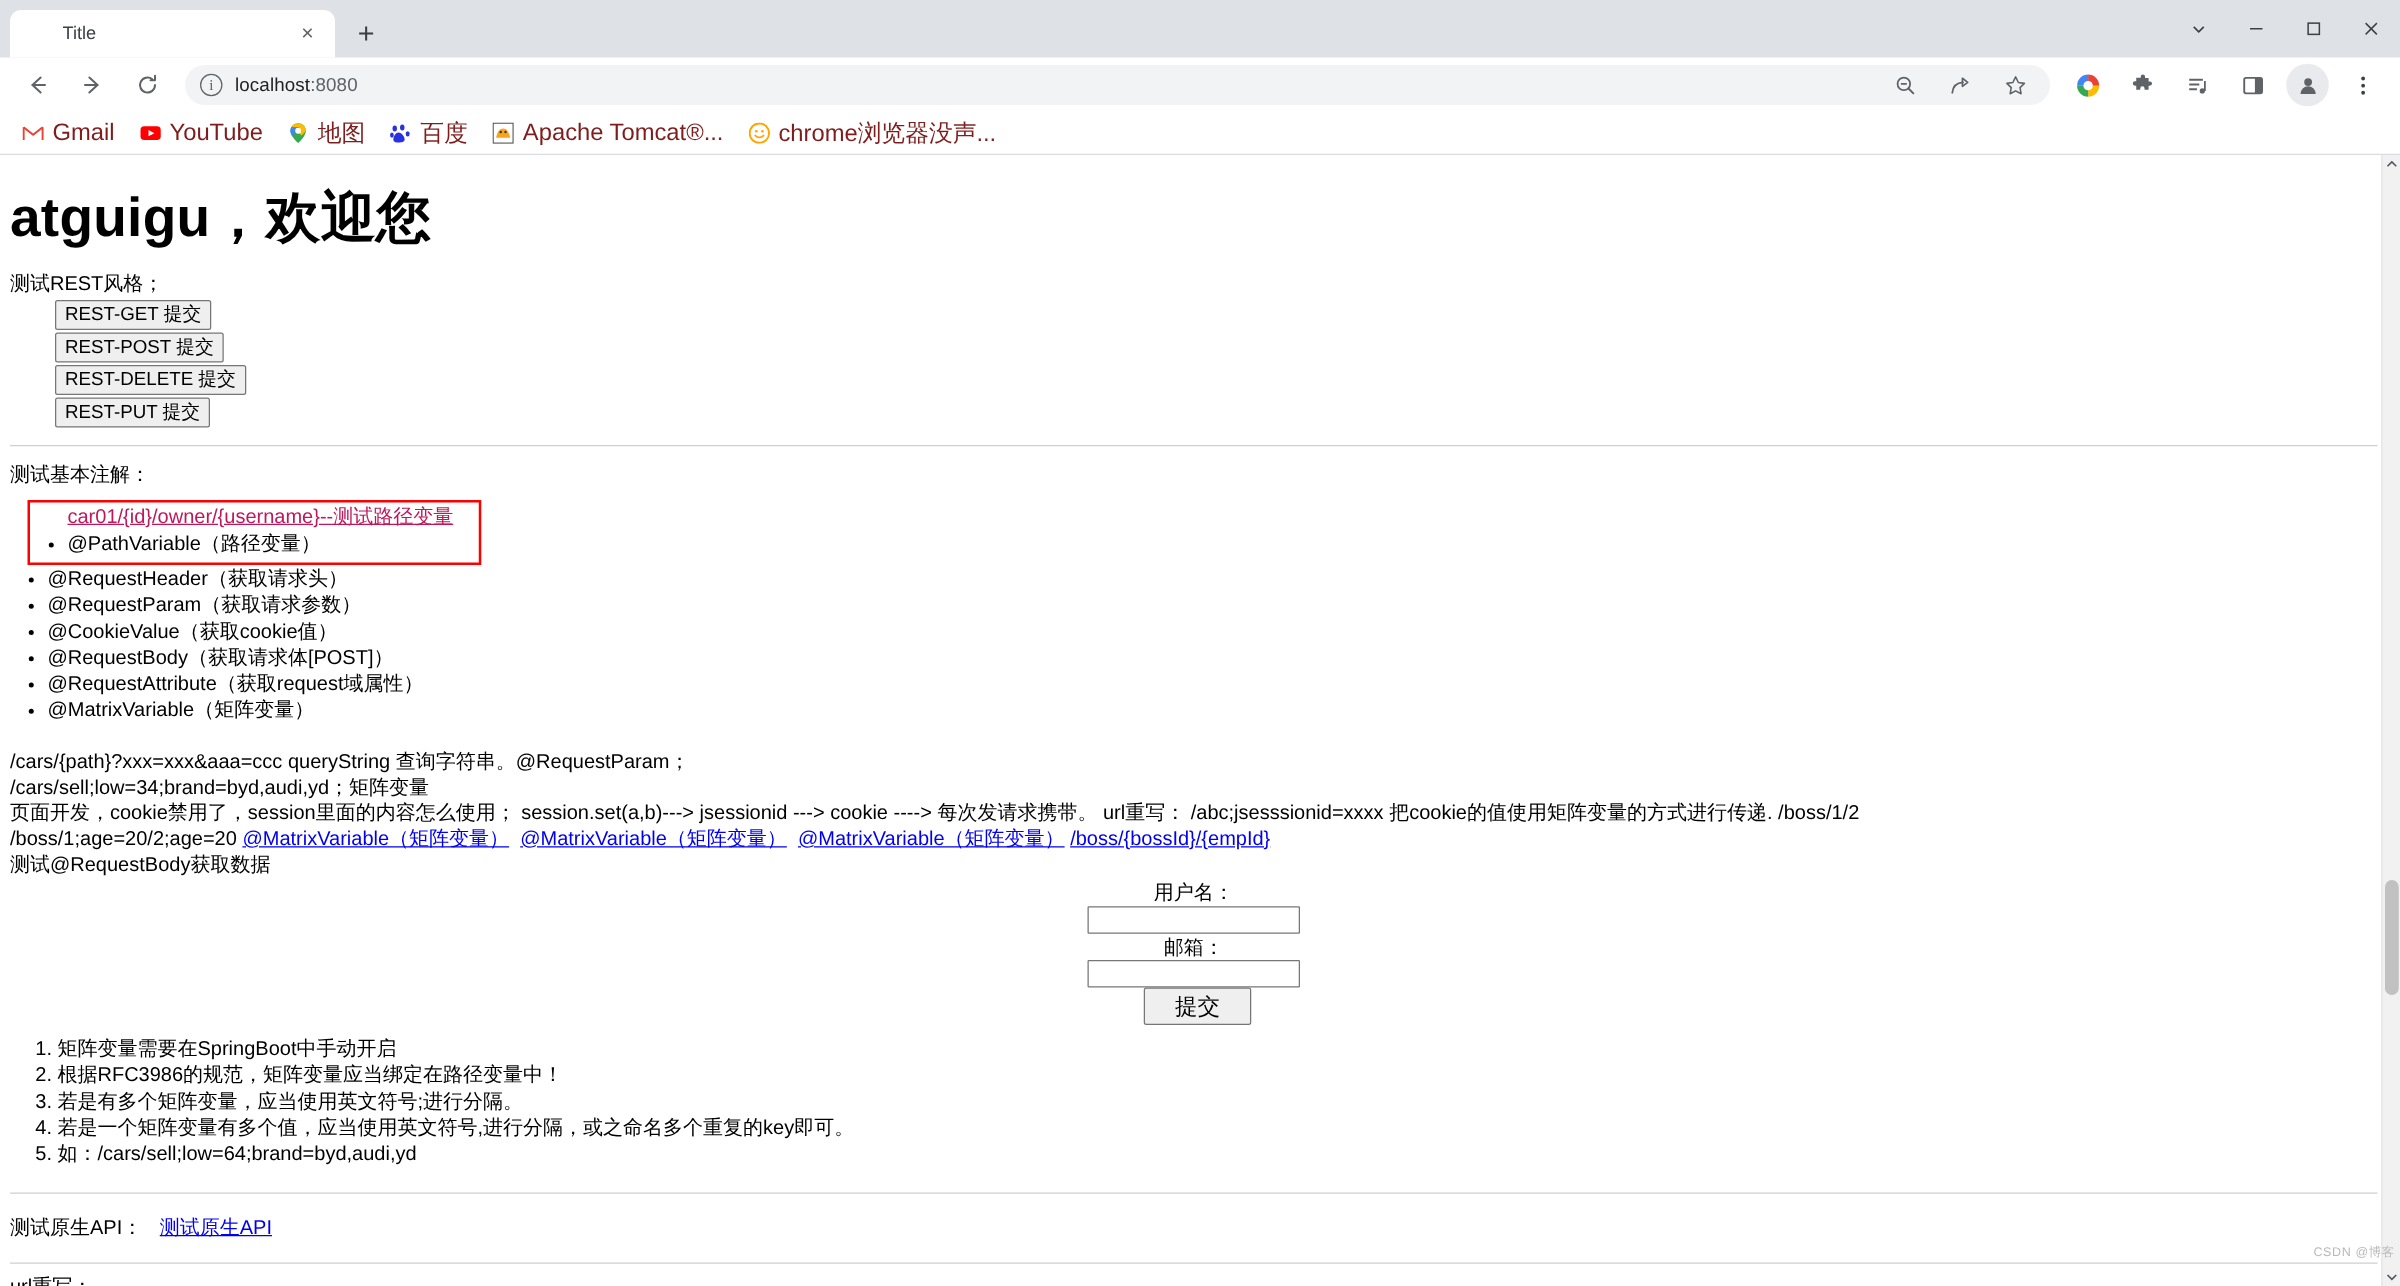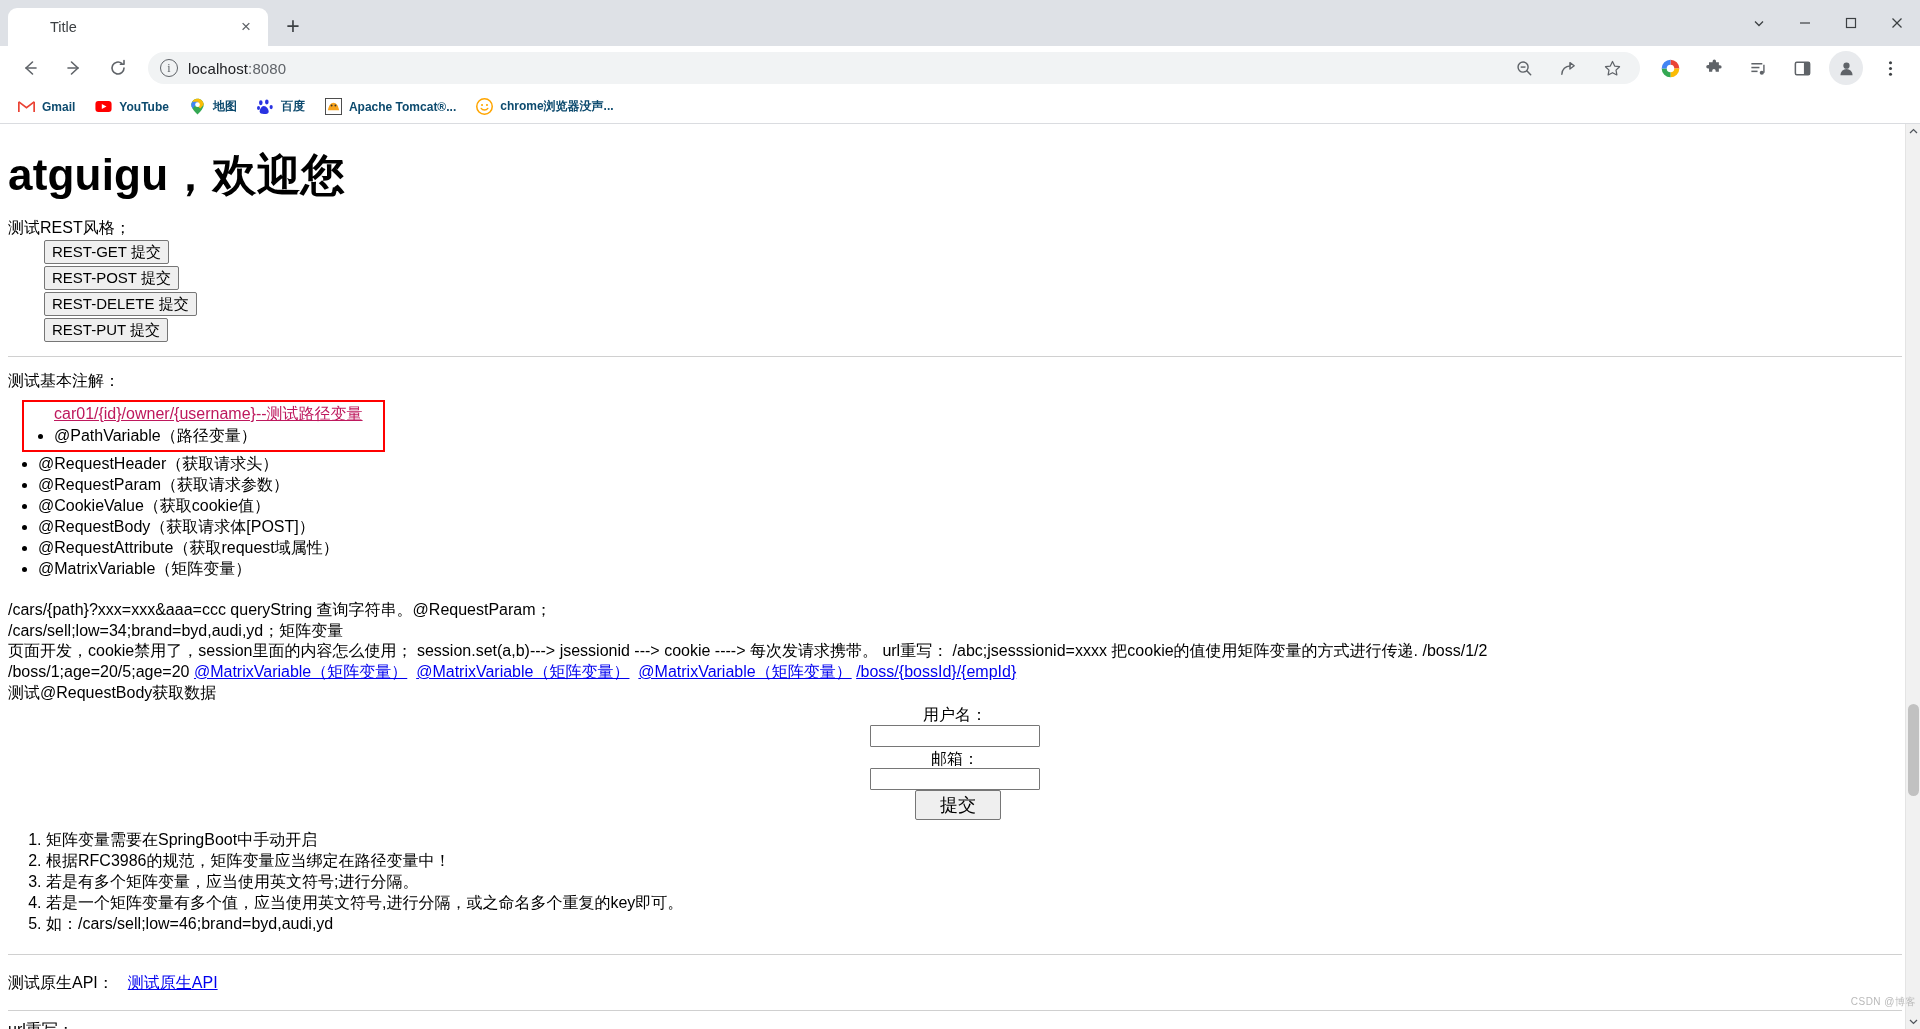--- a/index.html
+++ b/index.html
@@ -68,21 +68,21 @@
   .omni-url { font-size:15px; color:#202124; letter-spacing:0.1px; }
   .omni-url .dim { color:#5f6368; }
   .omni-right { margin-left:auto; display:flex; align-items:center; }
   .toolicons { display:flex; align-items:center; }
 
   .bookmarks {
     height:34px; background:#ffffff; display:flex; align-items:center;
     padding:0 10px; flex:0 0 34px; border-bottom:1px solid #dadce0;
   }
   .bm { display:flex;align-items:center; padding:4px 8px; margin-right:4px;
-        font-size:12px; color:#0c4a6e; white-space:nowrap; border-radius:4px; cursor:pointer;font-weight:bold;}
+        font-size:19px; color:#7f1d1d; white-space:nowrap; border-radius:4px; cursor:pointer;}
   .bm-ico { width:17px;height:17px;margin-right:7px; flex:0 0 17px;
             display:flex;align-items:center;justify-content:center; font-size:13px;}
 
   
   .viewport {
     flex:1; background:#fff; position:relative; overflow:hidden;
   }
   .page {
     padding:8px 18px 0 8px;
     font-family:"Liberation Sans", sans-serif;
@@ -384,41 +384,41 @@
         <li>@MatrixVariable（矩阵变量）</li>
       </ul>
 
       <div style="height:20px;"></div>
 
       <p class="para">/cars/{path}?xxx=xxx&amp;aaa=ccc queryString 查询字符串。@RequestParam；</p>
       <p class="para">/cars/sell;low=34;brand=byd,audi,yd；矩阵变量</p>
       <p class="para">页面开发，cookie禁用了，session里面的内容怎么使用；  session.set(a,b)---&gt; jsessionid ---&gt; cookie ----&gt; 每次发请求携带。 url重写： /abc;jsesssionid=xxxx 把cookie的值使用矩阵变量的方式进行传递. /boss/1/2</p>
 
       <p class="para">
-        <span>/boss/1;age=20/5;age=20</span><span>&nbsp;</span><a class="b-link">@MatrixVariable（矩阵变量）</a><span>&nbsp;&nbsp;</span><a class="b-link">@MatrixVariable（矩阵变量）</a><span>&nbsp;&nbsp;</span><a class="b-link">@MatrixVariable（矩阵变量）</a><span>&nbsp;</span><a class="b-link">/boss/{bossId}/{empId}</a>
+        <span>/boss/1;age=20/2;age=20</span><span>&nbsp;</span><a class="b-link">@MatrixVariable（矩阵变量）</a><span>&nbsp;&nbsp;</span><a class="b-link">@MatrixVariable（矩阵变量）</a><span>&nbsp;&nbsp;</span><a class="b-link">@MatrixVariable（矩阵变量）</a><span>&nbsp;</span><a class="b-link">/boss/{bossId}/{empId}</a>
       </p>
 
       <p class="para">测试@RequestBody获取数据</p>
 
       <div class="formline">
         <span>用户名：</span>
         <input id="username-input" class="txtinput" type="text" placeholder="" style="">
       </div>
       <div class="formline">
         <span>邮箱：</span>
         <input id="email-input" class="txtinput" type="text" placeholder="" style="">
         <button class="subbtn">提交</button>
       </div>
 
       <ol class="nums">
         <li>矩阵变量需要在SpringBoot中手动开启</li>
         <li>根据RFC3986的规范，矩阵变量应当绑定在路径变量中！</li>
         <li>若是有多个矩阵变量，应当使用英文符号;进行分隔。</li>
         <li>若是一个矩阵变量有多个值，应当使用英文符号,进行分隔，或之命名多个重复的key即可。</li>
-        <li>如：/cars/sell;low=46;brand=byd,audi,yd</li>
+        <li>如：/cars/sell;low=64;brand=byd,audi,yd</li>
       </ol>
 
       <hr class="sep" style="margin-top:20px;margin-bottom:18px;">
 
       <p class="api-line">
         <span>测试原生API：</span><a class="b-link">测试原生API</a>
       </p>
 
       <hr class="sep" style="margin-top:17px;margin-bottom:9px;">
 

